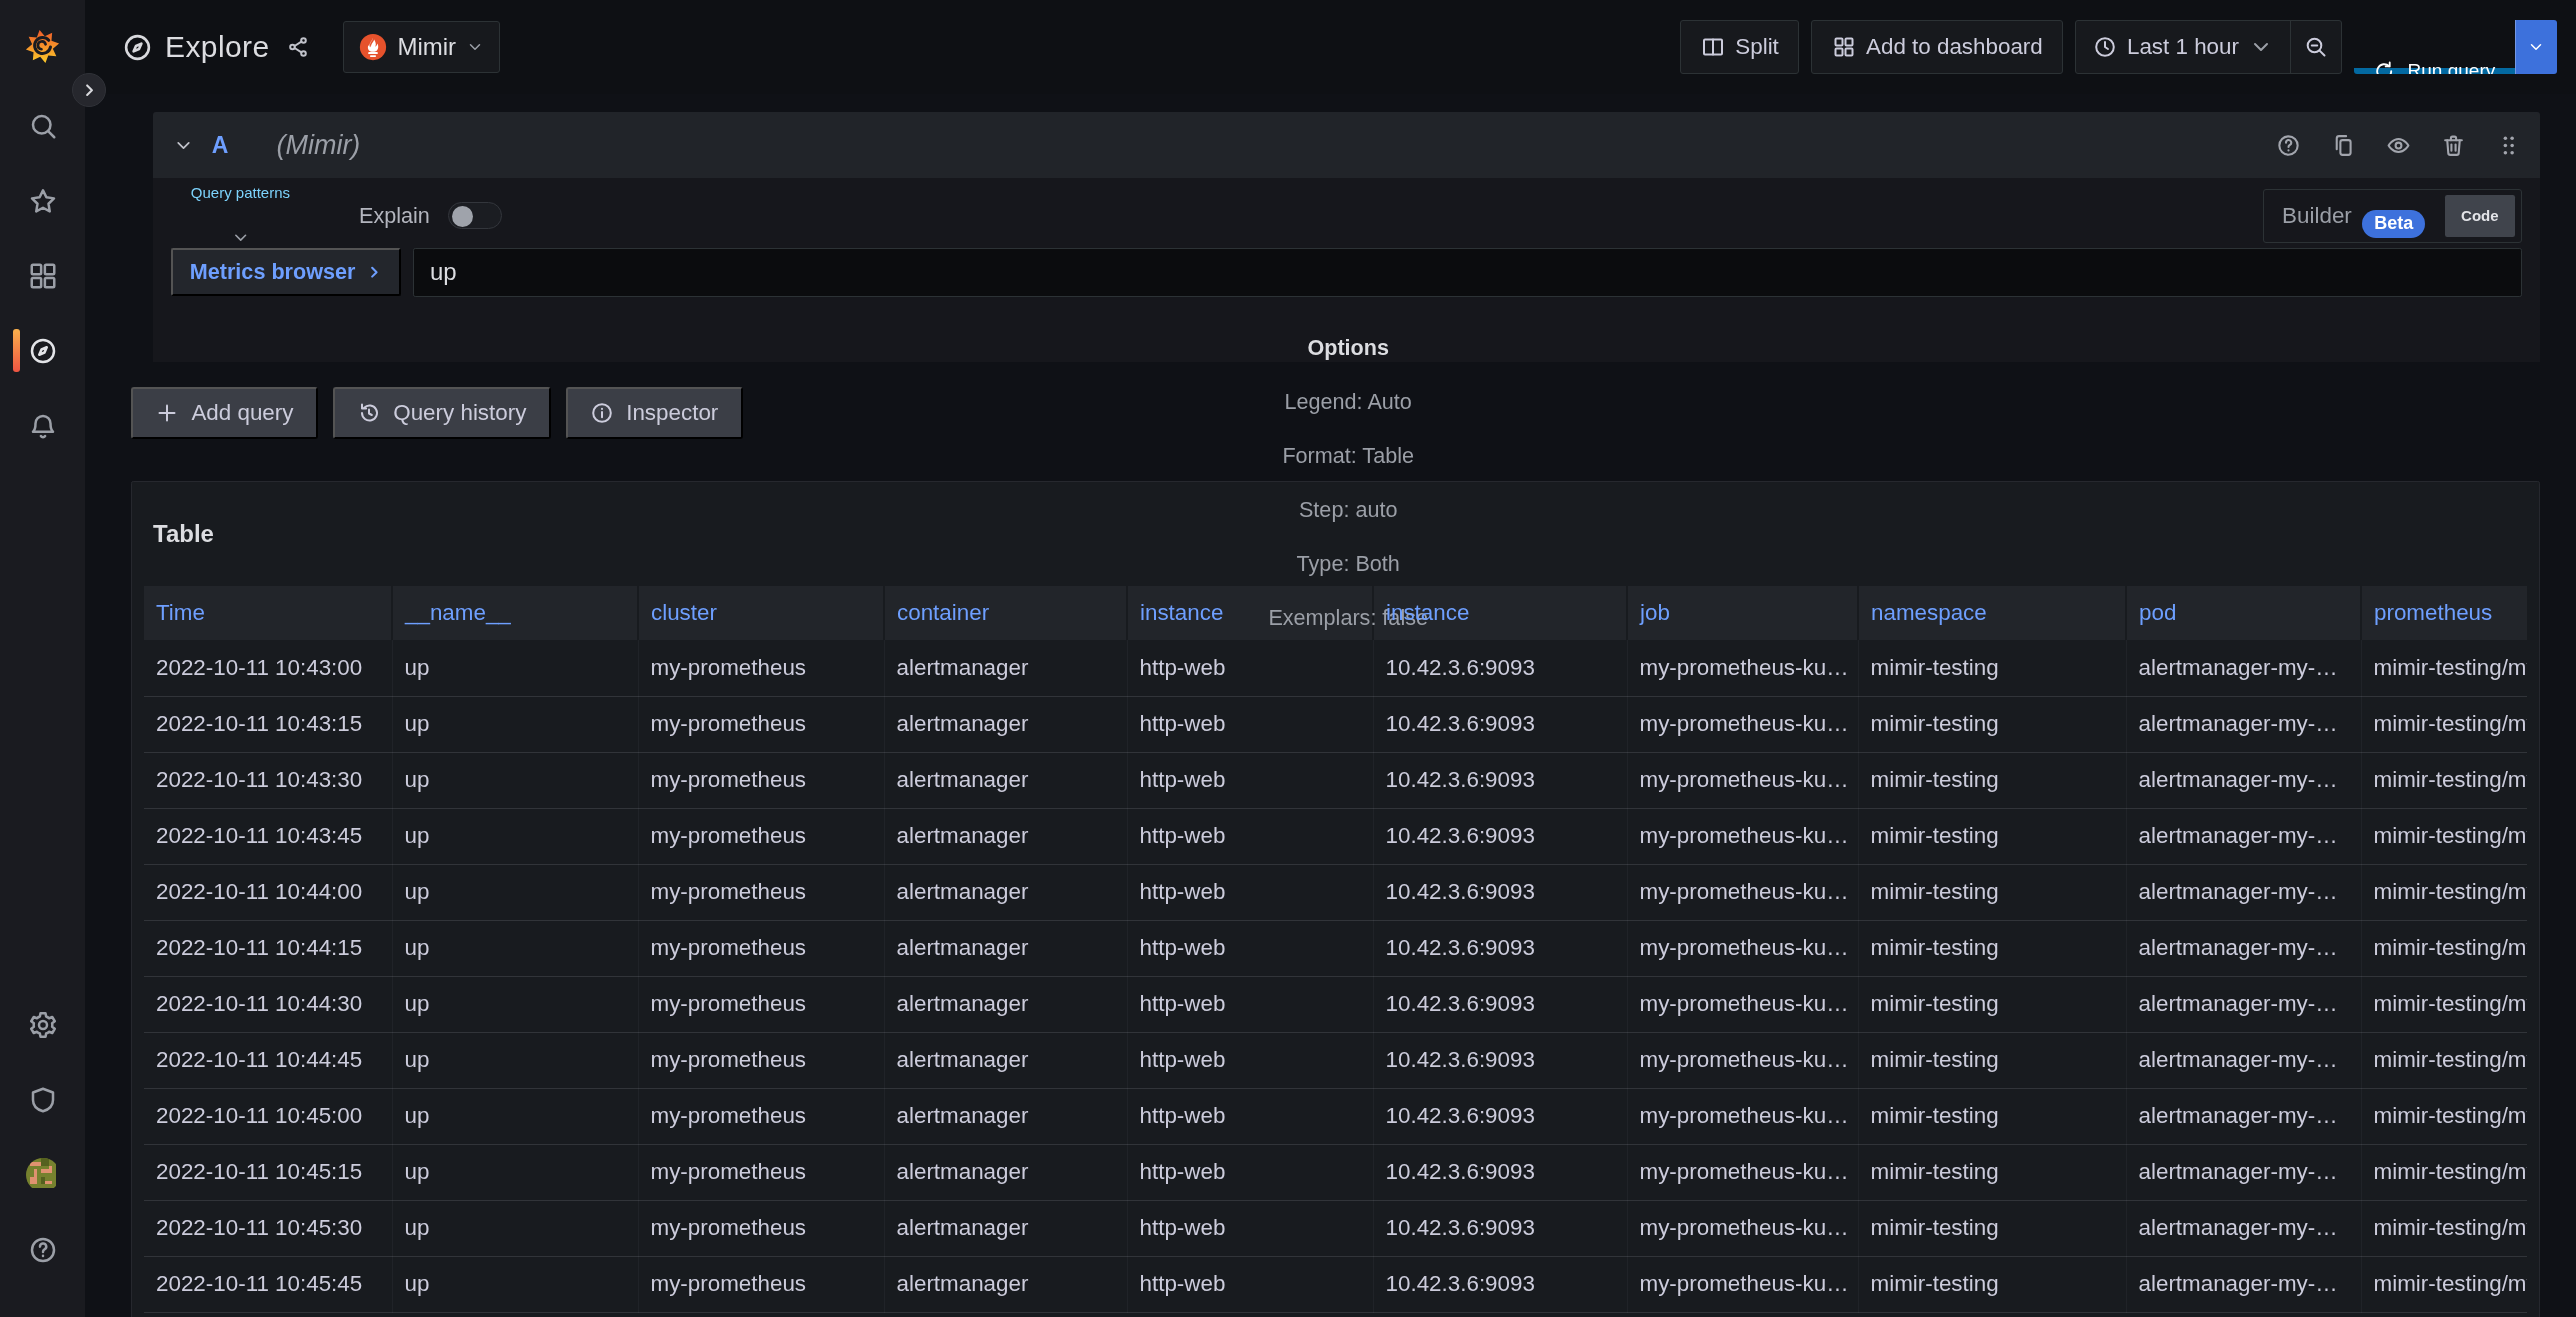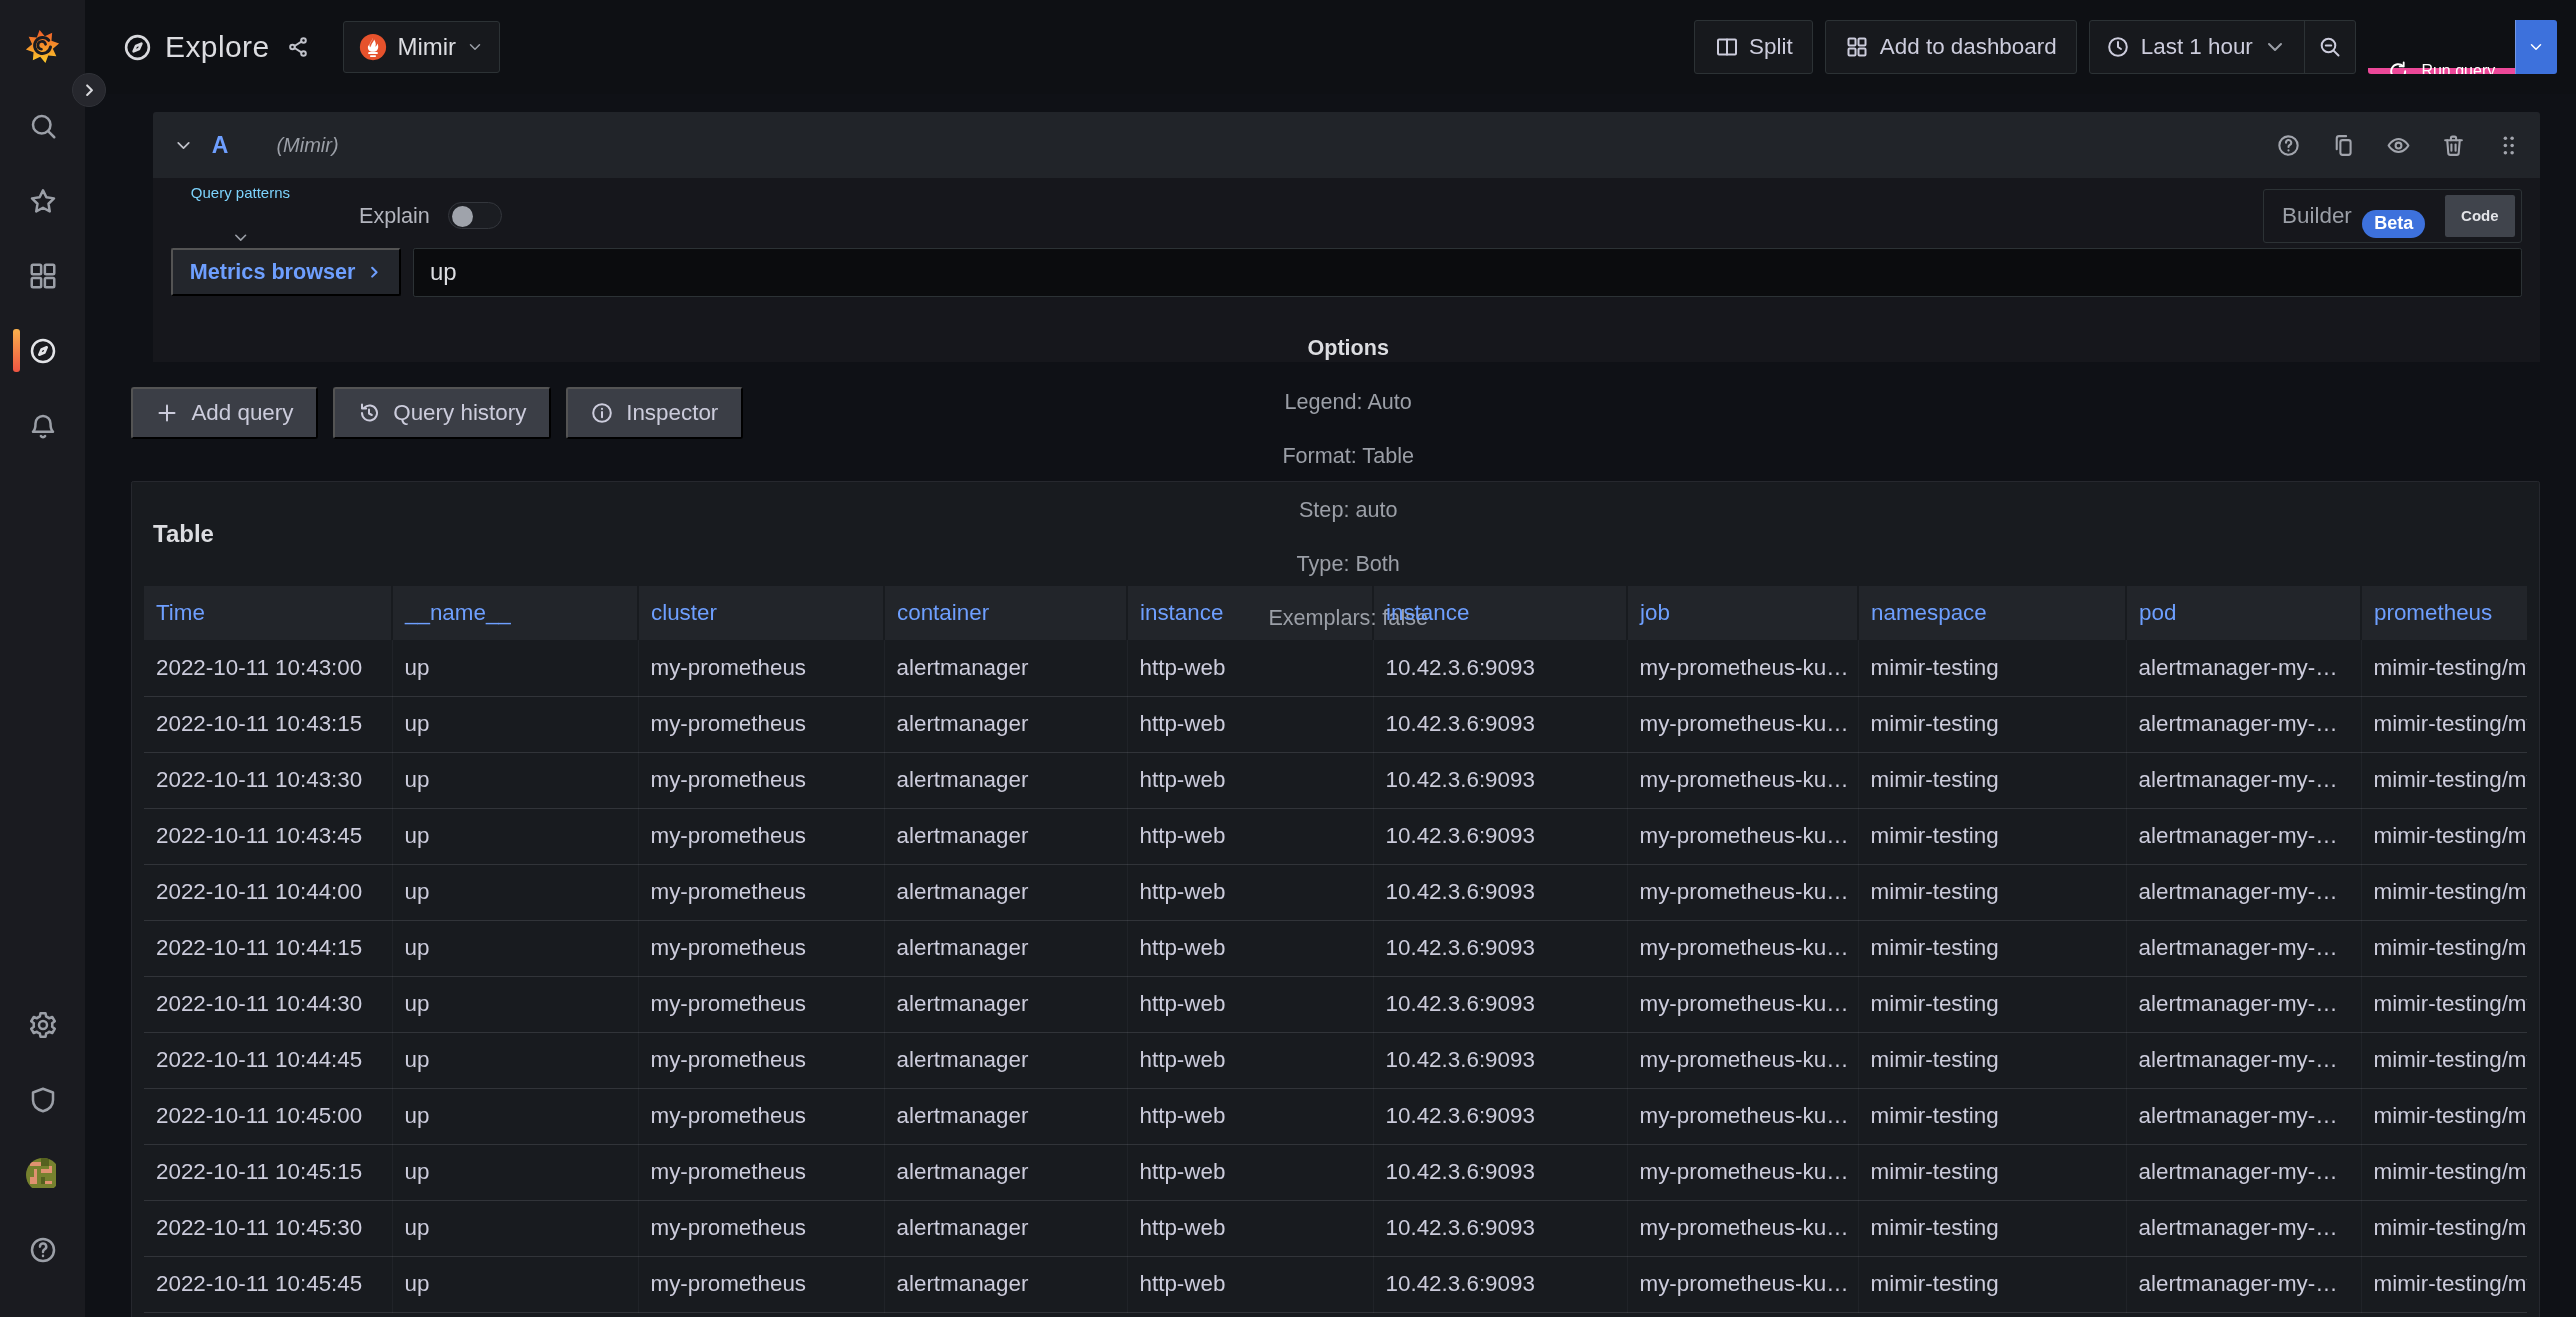--- a/index.html
+++ b/index.html
@@ -51,35 +51,35 @@
   .tb-btn svg { width:24px; height:24px; }
   .time-group { display:flex; align-items:stretch; height:54px; border:0.7px solid #2c3235;
     border-radius:3px; background:#17191d; overflow:hidden; }
   .time-main { display:flex; align-items:center; gap:10.4px; padding:0 16.4px; font-size:22.4px;
     font-weight:500; color:#ccccdc; cursor:pointer; }
   .time-main svg { width:24px; height:24px; }
   .zoom-out { width:51px; display:flex; align-items:center; justify-content:center;
     border-left:0.7px solid #2c3235; color:#ccccdc; cursor:pointer; }
   .zoom-out svg { width:24px; height:24px; }
   .run-group { display:flex; align-items:stretch; height:54px; border-radius:3px; overflow:hidden; }
-  .run-main { display:flex; align-items:center; gap:12px; padding:0 19.4px; background:#ec4899;
-    color:#fff; font-size:16px; font-weight:500; cursor:pointer;margin-top:48px; }
+  .run-main { display:flex; align-items:center; gap:12px; padding:0 19.4px; background:#0369a1;
+    color:#fff; font-size:19px; font-weight:500; cursor:pointer;margin-top:48px; }
   .run-main svg { width:22.4px; height:22.4px; }
   .run-caret { width:42px; display:flex; align-items:center; justify-content:center;
     background:#3d71dc; border-left:0.7px solid rgba(255,255,255,.28); color:#fff; cursor:pointer; }
   .run-caret svg { width:18px; height:18px; }
 
   
   .content { padding:18px 36px 0 46px; }
 
   .query-row-header { margin-left:22.4px; height:66px; background:#212429; border-radius:3px 3px 0 0;
     display:flex; align-items:center; padding:0 19.4px; }
   .collapse-ic { width:21px; height:21px; color:#c0c2ca; cursor:pointer; }
   .ref-id { margin-left:18px; font-size:23px; font-weight:700; color:#6e9fff; cursor:pointer; }
-  .ds-hint { margin-left:48px; font-size:20px; font-style:italic; color:#9b9fa7; }
+  .ds-hint { margin-left:48px; font-size:27px; font-style:italic; color:#9b9fa7; }
   .qh-icons { margin-left:auto; display:flex; align-items:center; gap:30px; color:#a2a5ad; }
   .qh-icons .qicon { width:25px; height:25px; cursor:pointer; }
 
   .query-editor-body { margin-left:22.4px; background:#16171c; padding:10.4px 18px 12px; }
   .editor-row-1 { display:flex; align-items:center; height:55px; padding-left:19.4px; }
   .qp-dd { display:flex; align-items:center; gap:27px; color:#7dd3fc; font-size:15px; cursor:pointer;flex-direction:column; }
   .qp-dd .caret { width:19.4px; height:19.4px; }
   .explain-wrap { display:flex; align-items:center; gap:18px; margin-left:69px; font-size:21.6px; color:#b3b5be; }
   .toggle { width:54px; height:27px; border-radius:13.4px; background:#1b1d22; border:0.7px solid #33363c;
     position:relative; cursor:pointer; }

